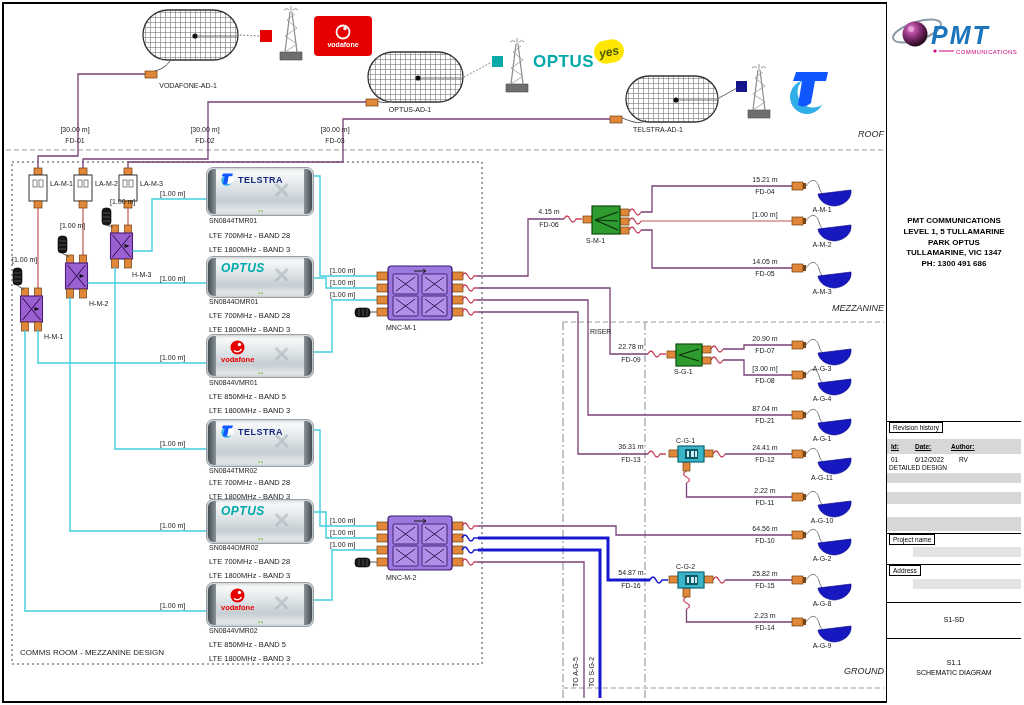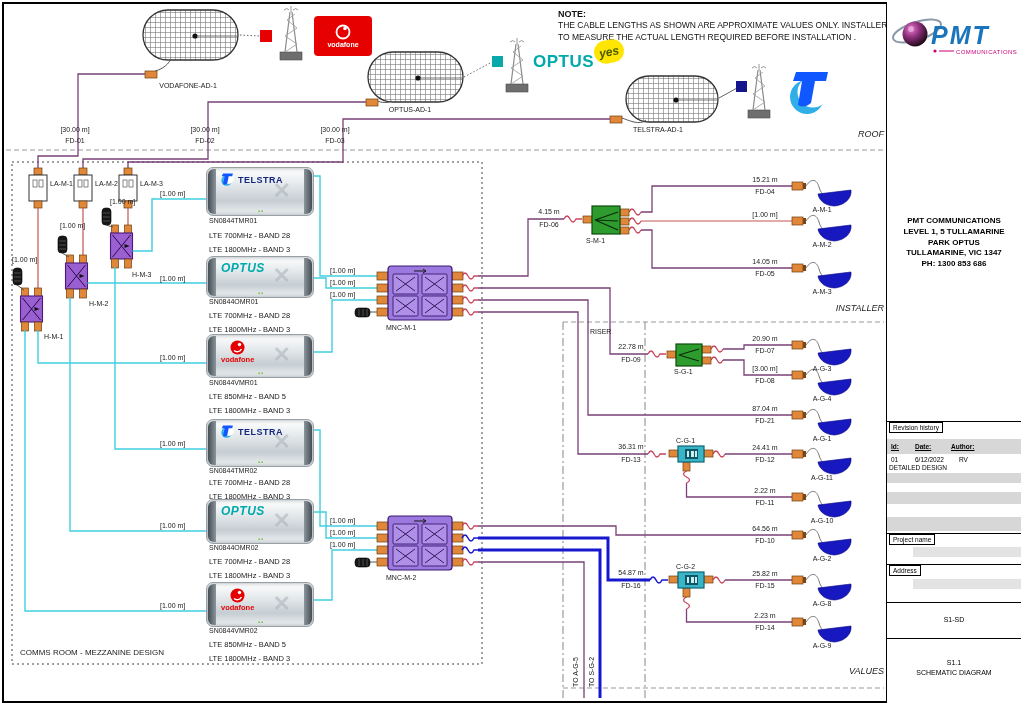--- a/index.html
+++ b/index.html
@@ -312,39 +312,34 @@
 
   <g transform="translate(786,66)">
     <circle cx="21" cy="31" r="17" fill="#30aee8"></circle>
         <circle cx="27" cy="26" r="15.5" fill="#fff"></circle>
     <path d="M10,6 h32 l-2,9 h-11 l-4,22 q-7,6 -13,2 l4,-24 h-9 z" fill="#1157ff"></path>
   </g>
 </svg>
 
 <div id="frame"></div>
 
-<div class="note">
-  <span class="b" style="font-size:9px">NOTE:</span><br>
-  <span>THE CABLE LENGTHS AS SHOWN ARE APPROXIMATE VALUES ONLY. INSTALLER</span><br>
-  <span>TO MEASURE THE ACTUAL LENGTH REQUIRED BEFORE INSTALLATION .</span>
-</div>
 
 <div class="vf-box">
   <svg width="16" height="16">
     <circle cx="8" cy="8" r="6.5" fill="none" stroke="#fff" stroke-width="1.8"></circle>
     <circle cx="10" cy="4.5" r="1.8" fill="#fff"></circle>
   </svg>
   <span class="vtxt">vodafone</span>
 </div>
 <div class="optus-logo">OPTUS</div>
 <div class="badge-yes">yes</div>
 
 <div class="zone" style="left:840px;top:129px;width:44px;text-align:right">ROOF</div>
-<div class="zone" style="left:810px;top:303px;width:74px;text-align:right">INSTALLER</div>
-<div class="zone" style="left:810px;top:666px;width:74px;text-align:right">VALUES</div>
+<div class="zone" style="left:810px;top:303px;width:74px;text-align:right">MEZZANINE</div>
+<div class="zone" style="left:810px;top:666px;width:74px;text-align:right">GROUND</div>
 <div class="lbl" style="left:590px;top:328px">RISER</div>
 <div class="lbl" style="left:20px;top:649px;font-size:8px">COMMS ROOM - MEZZANINE DESIGN</div>
 
 <div class="lbl lc" style="left:138px;top:82px;width:100px">VODAFONE-AD-1</div>
 <div class="lbl lc" style="left:368px;top:106px;width:84px">OPTUS-AD-1</div>
 <div class="lbl lc" style="left:618px;top:126px;width:80px">TELSTRA-AD-1</div>
 <div class="lbl lc" style="left:48px;top:126px;width:54px">[30.00 m]</div>
 <div class="lbl lc" style="left:48px;top:137px;width:54px">FD-01</div>
 <div class="lbl lc" style="left:178px;top:126px;width:54px">[30.00 m]</div>
 <div class="lbl lc" style="left:178px;top:137px;width:54px">FD-02</div>
@@ -533,21 +528,21 @@
     <text x="40" y="34" font-size="25" font-weight="bold" font-style="italic" letter-spacing="2" fill="#1b75bc">PMT</text>
     <circle cx="44" cy="41" r="1.6" fill="#cc0077"></circle>
     <line x1="48" y1="41" x2="63" y2="41" stroke="#cc0077" stroke-width="1"></line>
     <text x="65" y="43.5" font-size="6" fill="#cc0077" letter-spacing="0.4">COMMUNICATIONS</text>
   </svg>
   <div style="position:absolute;left:2px;top:214px;width:130px;text-align:center;font-size:8px;font-weight:bold;line-height:1.35">
     <div>PMT COMMUNICATIONS</div>
     <div>LEVEL 1, 5 TULLAMARINE</div>
     <div>PARK OPTUS</div>
     <div>TULLAMARINE, VIC 1347</div>
-    <div>PH: 1300 853 686</div>
+    <div>PH: 1300 491 686</div>
   </div>
 
   <div class="tb-line" style="top:419px"></div>
   <div class="tb-tab" style="left:2px;top:420px">Revision history</div>
   <div class="tb-gray" style="top:437px;height:15px"></div>
   <div class="tb-txt b" style="left:4px;top:441px;text-decoration:underline">Id:</div>
   <div class="tb-txt b" style="left:28px;top:441px;text-decoration:underline">Date:</div>
   <div class="tb-txt b" style="left:64px;top:441px;text-decoration:underline">Author:</div>
   <div class="tb-txt" style="left:4px;top:454px">01</div>
   <div class="tb-txt" style="left:28px;top:454px">6/12/2022</div>

